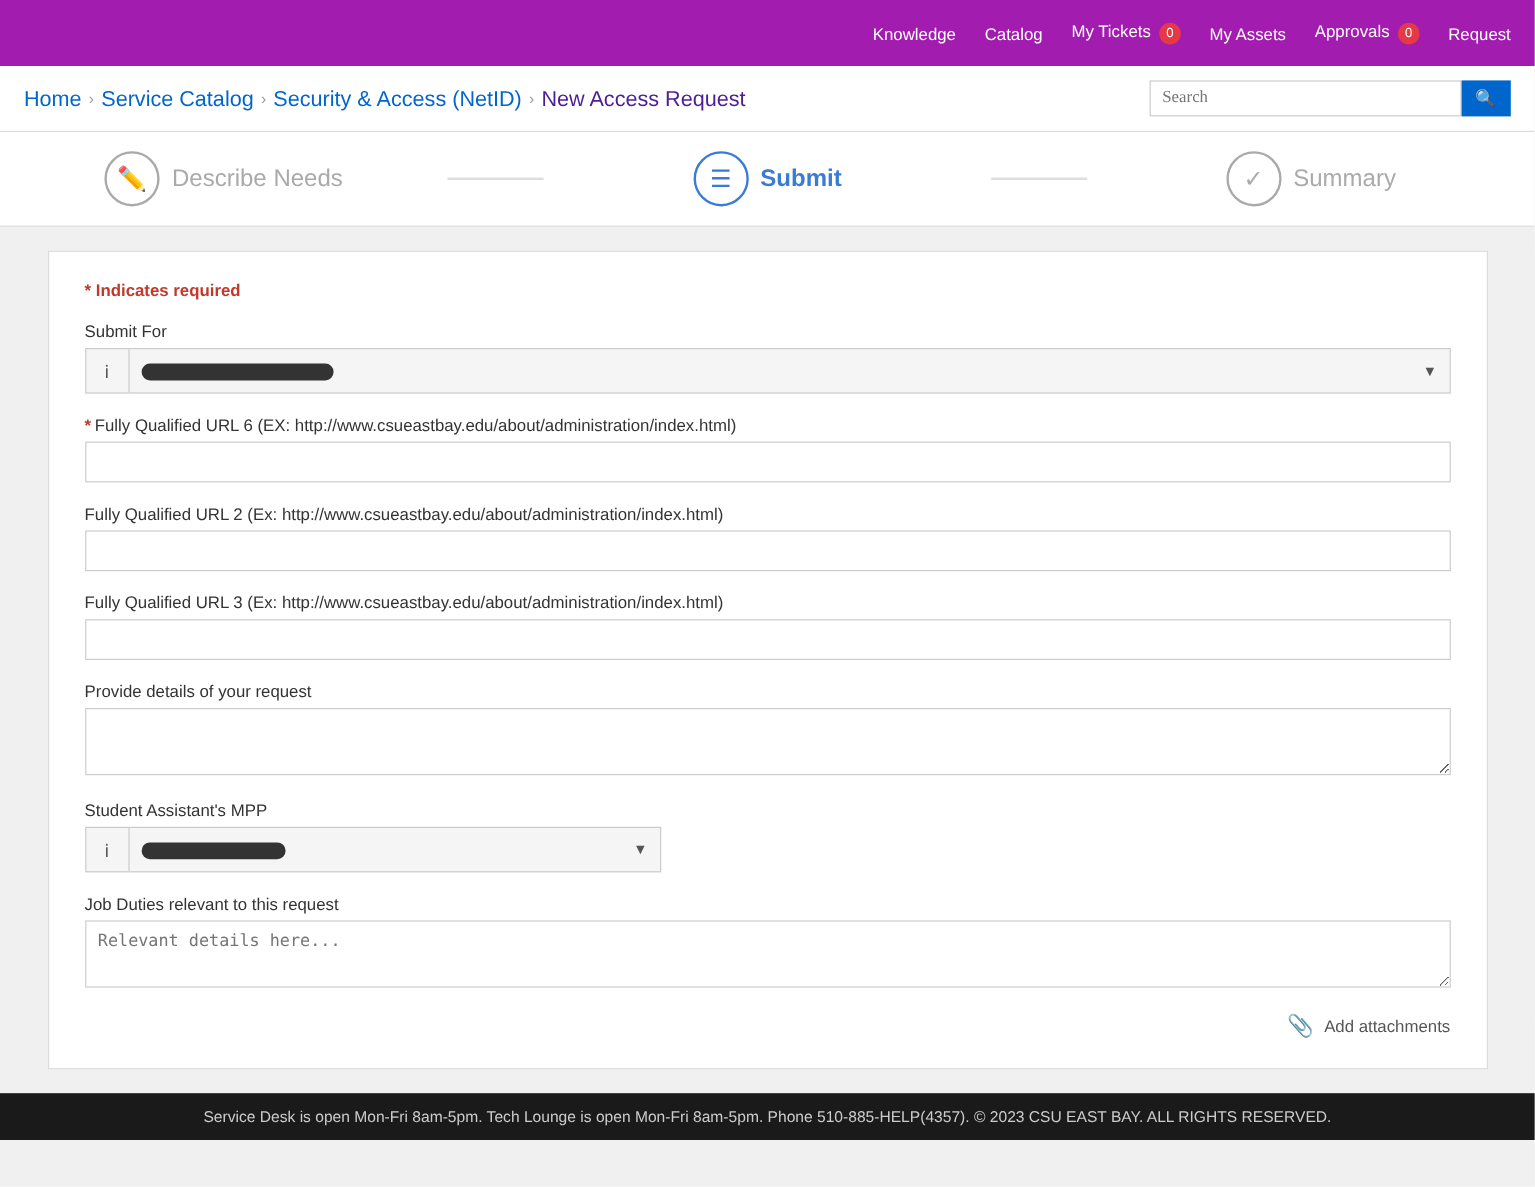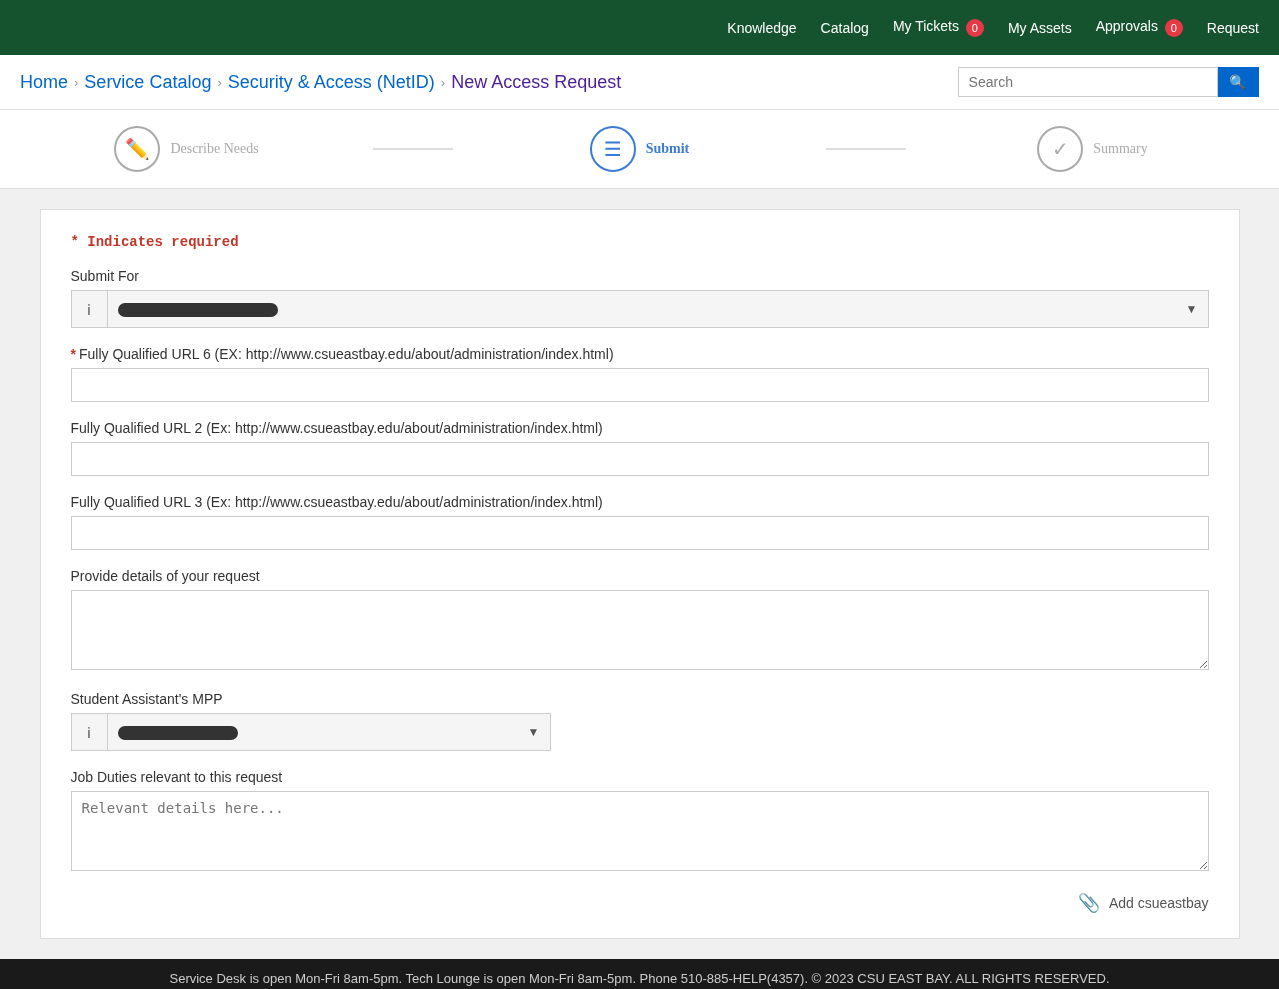--- a/index.html
+++ b/index.html
@@ -1,20 +1,20 @@
 <!DOCTYPE html>
 <html><head>
   <meta charset="utf-8">
   <style>
     * { box-sizing: border-box; margin: 0; padding: 0; }
     body { font-family: Arial, sans-serif; font-size: 14px; background: #f0f0f0; color: #333; }
 
     
     .top-nav {
-      background: #14532d;
+      background: #a21caf;
       color: #fff;
       display: flex;
       align-items: center;
       justify-content: flex-end;
       padding: 0 20px;
       height: 55px;
     }
     .top-nav a {
       color: #fff;
       text-decoration: none;
@@ -62,20 +62,21 @@
       margin-left: auto;
       display: flex;
       align-items: center;
     }
     .search-box input {
       border: 1px solid #ccc;
       padding: 6px 10px;
       font-size: 14px;
       width: 260px;
       outline: none;
+      font-family: Liberation Serif, serif;
     }
     .search-btn {
       background: #0066cc;
       border: none;
       color: #fff;
       padding: 7px 12px;
       cursor: pointer;
       font-size: 14px;
     }
 
@@ -106,23 +107,22 @@
       justify-content: center;
       font-size: 20px;
       color: #aaa;
       background: #fff;
     }
     .wizard-step.active .step-icon {
       border-color: #3a7bd5;
       color: #3a7bd5;
     }
     .wizard-step .step-label {
-      font-size: 14px;
+      font-size: 20px;
       color: #aaa;
-      font-family: Liberation Serif, serif;
     }
     .wizard-step.active .step-label {
       color: #3a7bd5;
       font-weight: bold;
     }
     .wizard-divider {
       width: 80px;
       height: 2px;
       background: #ddd;
     }
@@ -132,21 +132,20 @@
       max-width: 1200px;
       margin: 20px auto;
       background: #fff;
       padding: 24px 30px;
       border: 1px solid #ddd;
     }
     .required-note {
       color: #c0392b;
       margin-bottom: 18px;
       font-size: 14px;
-      font-family: Liberation Mono, monospace;
     }
     .required-note span {
       color: #c0392b;
       font-weight: bold;
     }
     .form-group {
       margin-bottom: 18px;
     }
     .form-group label {
       display: block;
@@ -162,21 +161,21 @@
     .form-group input[type="text"],
     .form-group textarea {
       width: 100%;
       border: 1px solid #ccc;
       padding: 8px 10px;
       font-size: 14px;
       outline: none;
       background: #fff;
     }
     .form-group textarea {
-      height: 80px;
+      height: 56px;
       resize: vertical;
     }
     .select-wrapper {
       display: flex;
       align-items: center;
       border: 1px solid #ccc;
       background: #f5f5f5;
       padding: 0;
     }
     .select-wrapper .info-icon {
@@ -336,19 +335,19 @@
     </div>
   </div>
 
   <div class="form-group">
     <label>Job Duties relevant to this request</label>
     <textarea placeholder="Relevant details here..." style=""></textarea>
   </div>
 
   <div class="attachments-row">
     <span class="attach-icon">📎</span>
-    <span>Add csueastbay</span>
+    <span>Add attachments</span>
   </div>
 </div>
 
 <footer class="footer">
   <span>Service Desk is open Mon-Fri 8am-5pm. Tech Lounge is open Mon-Fri 8am-5pm. Phone 510-885-HELP(4357). © 2023 CSU EAST BAY.  ALL RIGHTS RESERVED.</span>
 </footer>
 
 </body></html>

